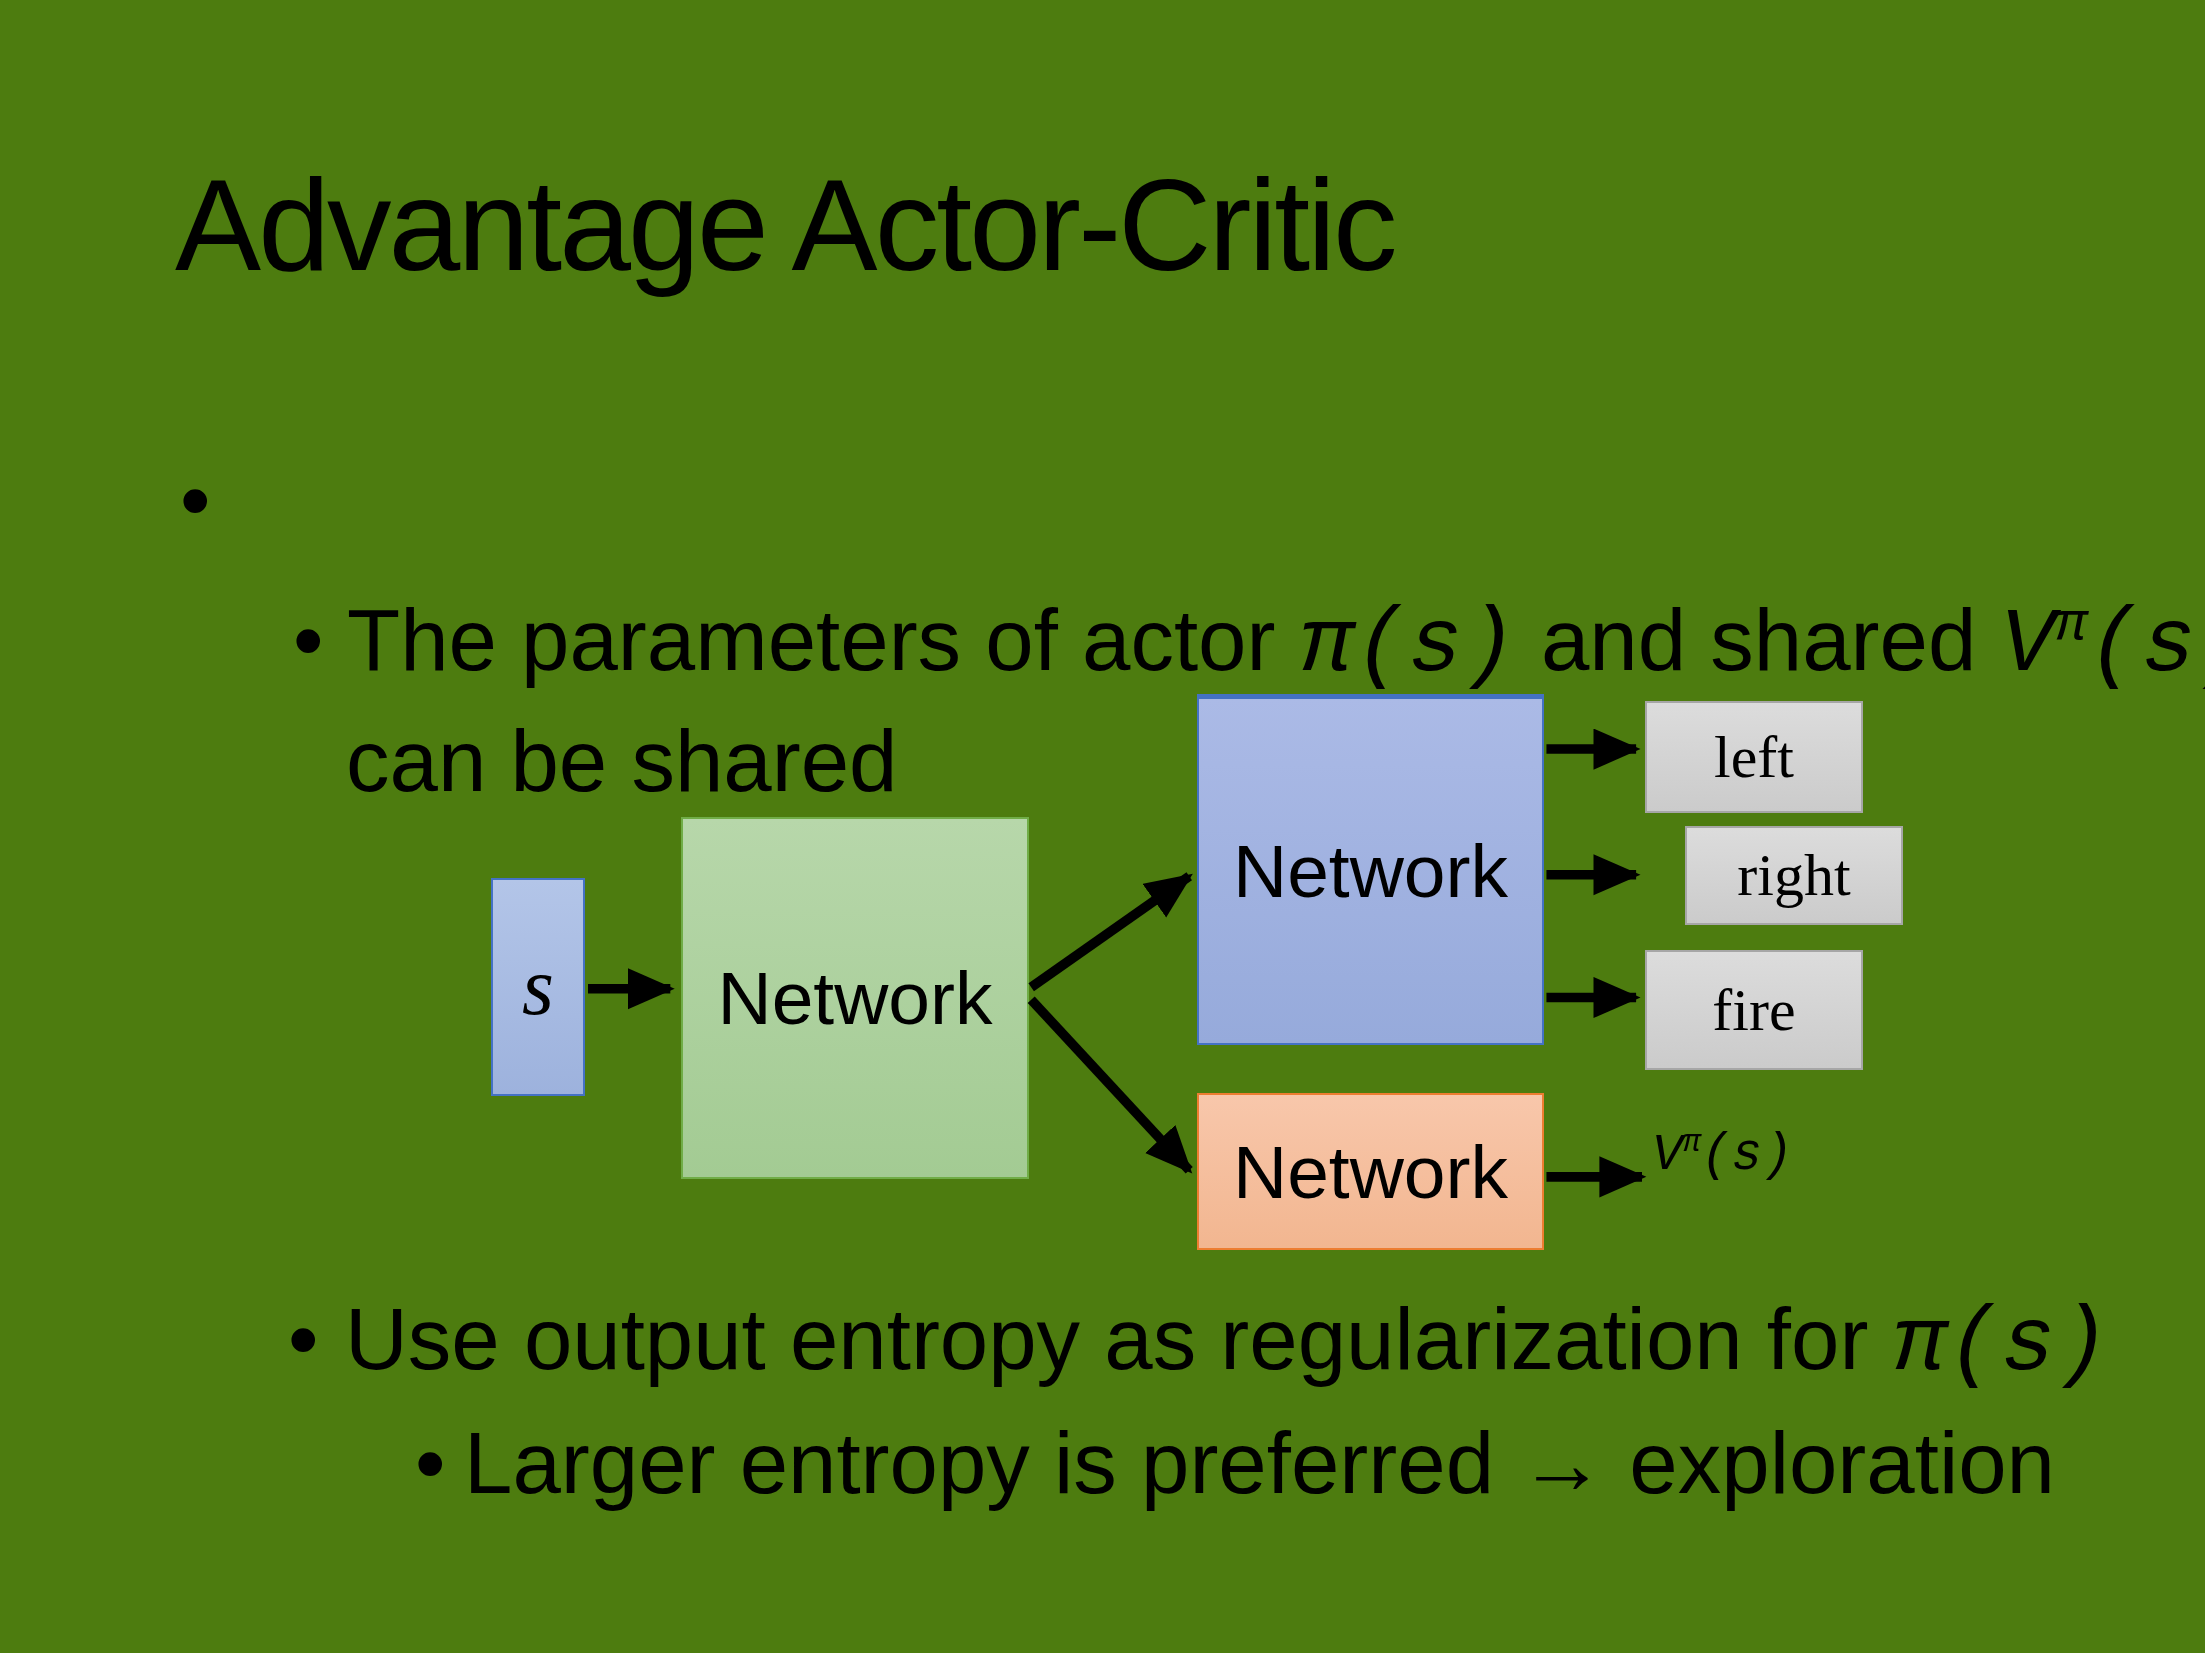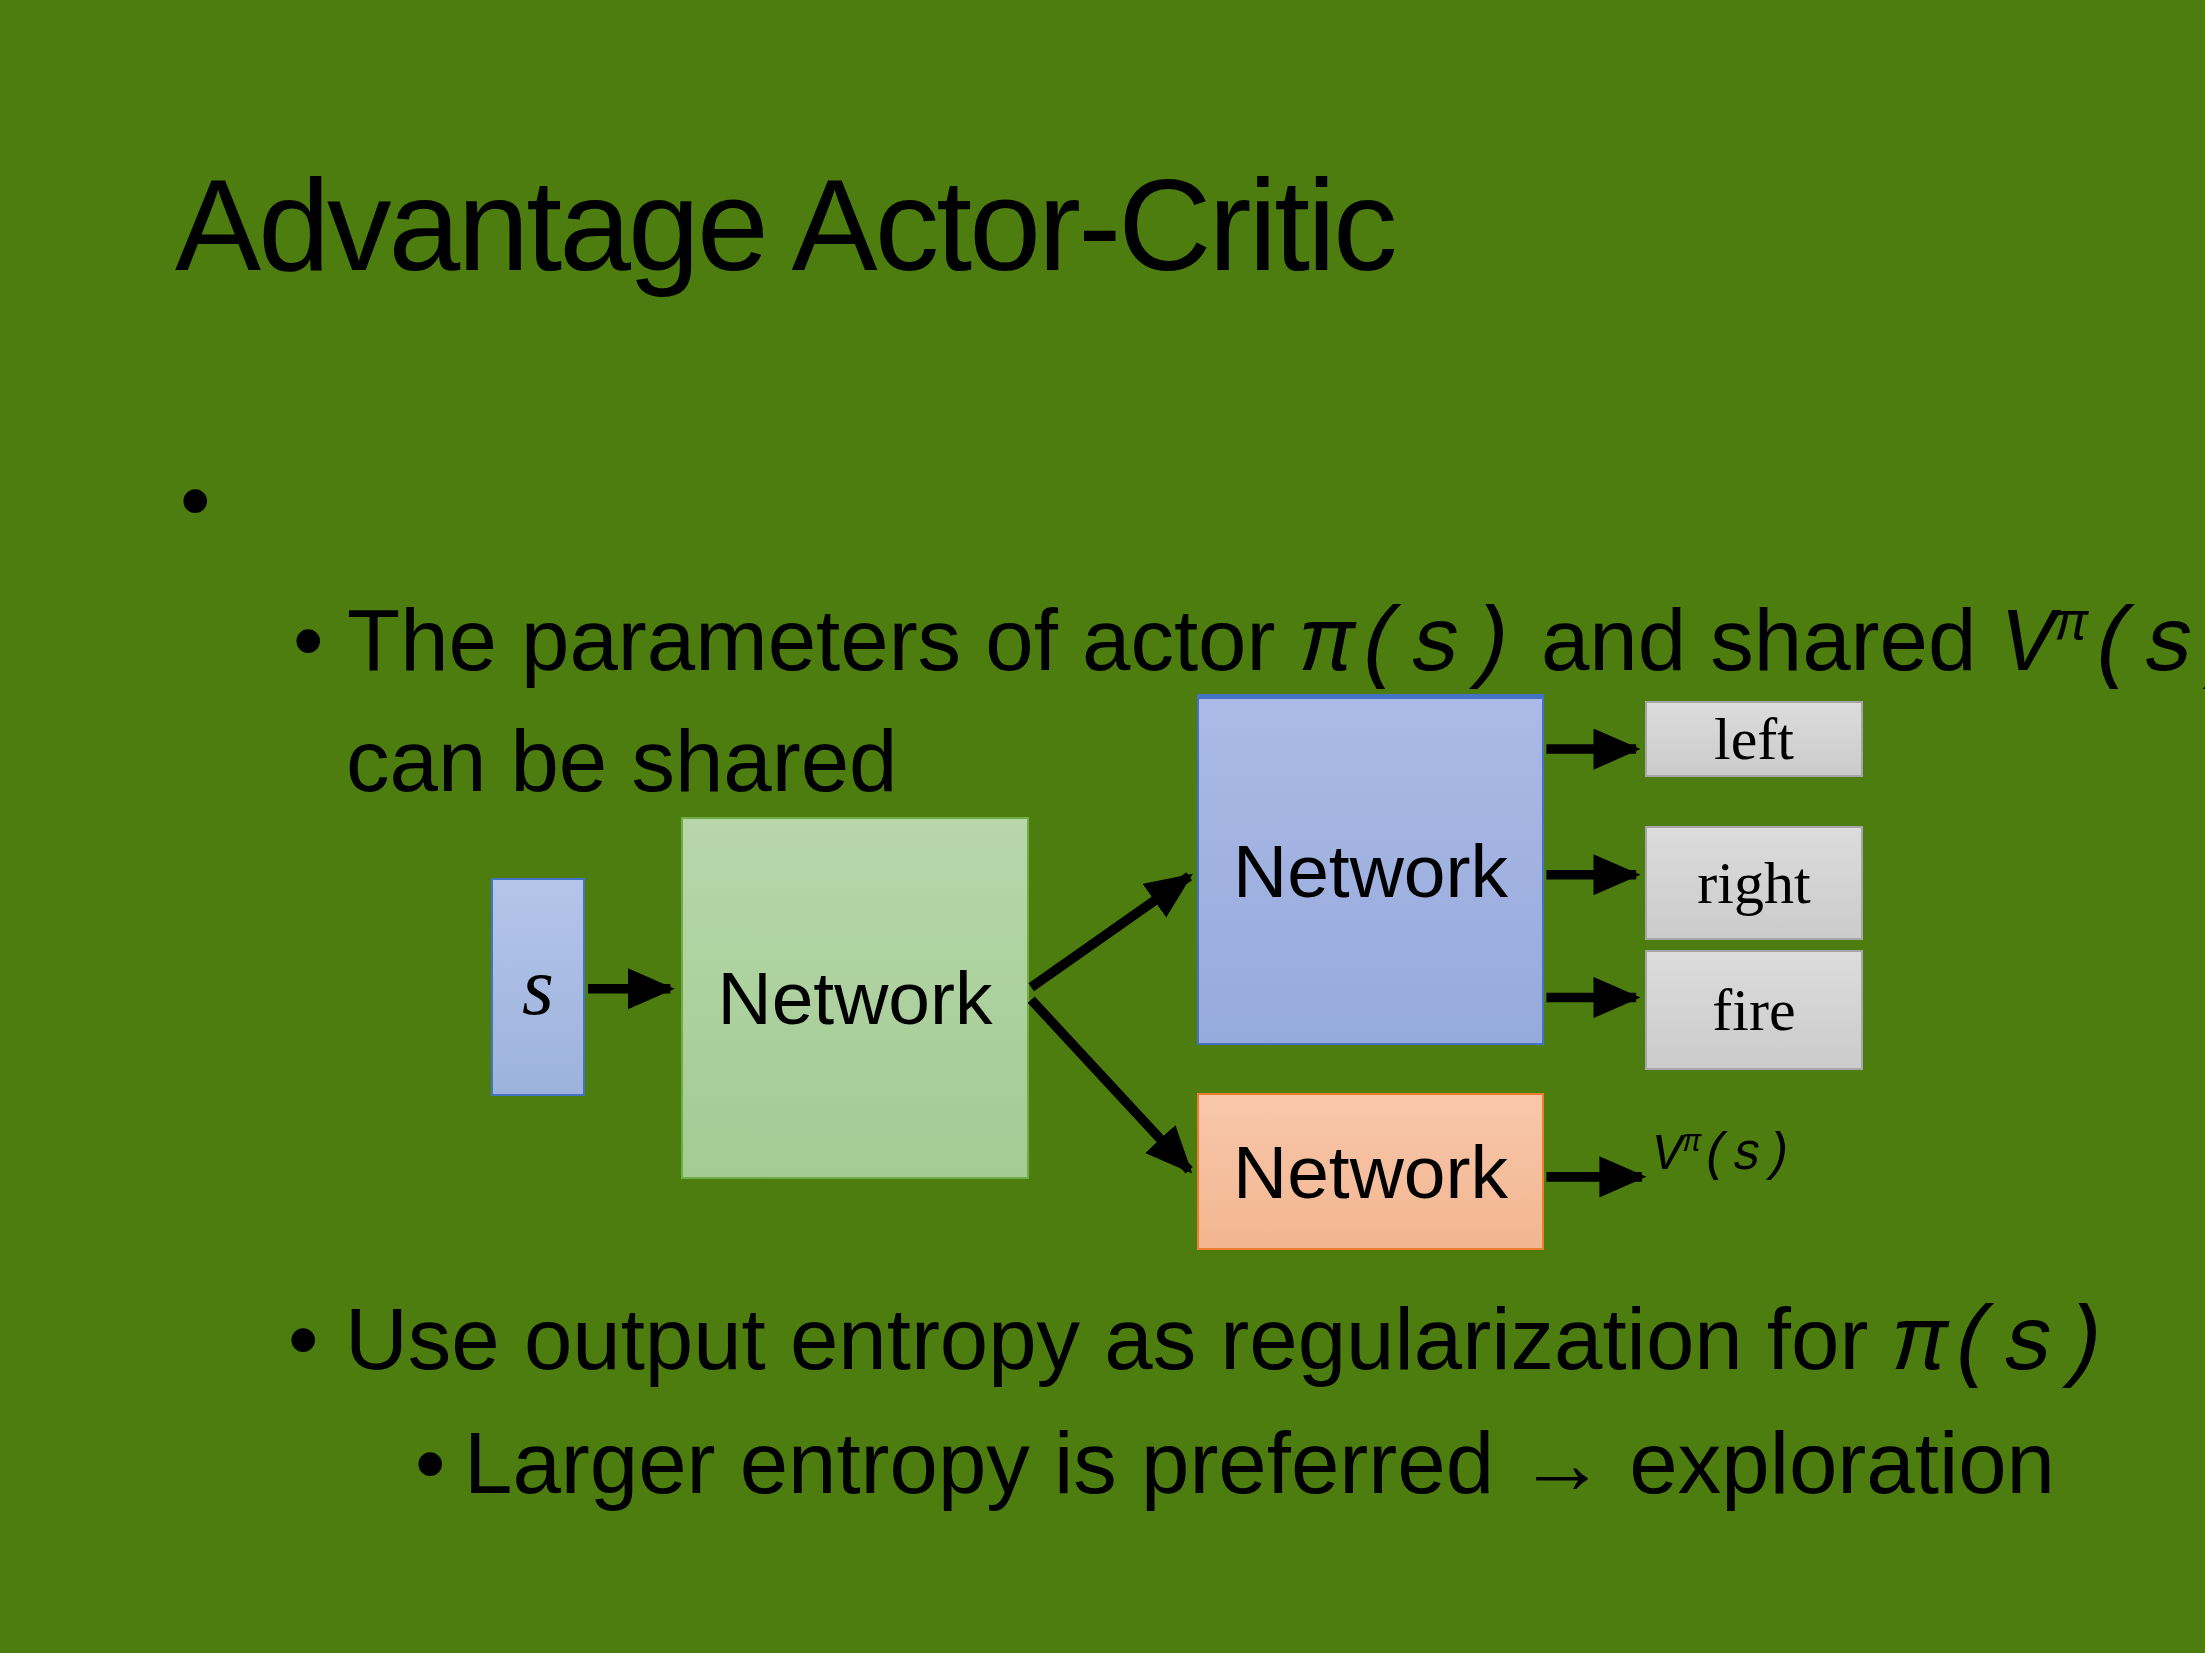--- a/index.html
+++ b/index.html
@@ -62,22 +62,22 @@
     border:2.9px solid #ed7d31;
     font-size:75px;
   }
   .action-box{
     left:1645px;width:218px;height:120px;
     background:linear-gradient(#dcdcdc,#cbcbcb);
     border:2.2px solid #a6a6a6;
     font-family:"Liberation Serif",serif;
     font-size:60px;
   }
-  .action-left{top:701px;height:76px;}
-  .action-right{top:826px;height:114px;}
+  .action-left{top:701px;height:112px;}
+  .action-right{top:826px;height:99px;margin-left:40px;}
   .action-fire{top:950px;}
   .value-out{
     position:absolute;left:1652px;top:1123px;
     font-size:51px;line-height:1.3;white-space:nowrap;
   }
   #arrows{position:absolute;left:0;top:0;}
 </style>
 </head>
 <body>
 

